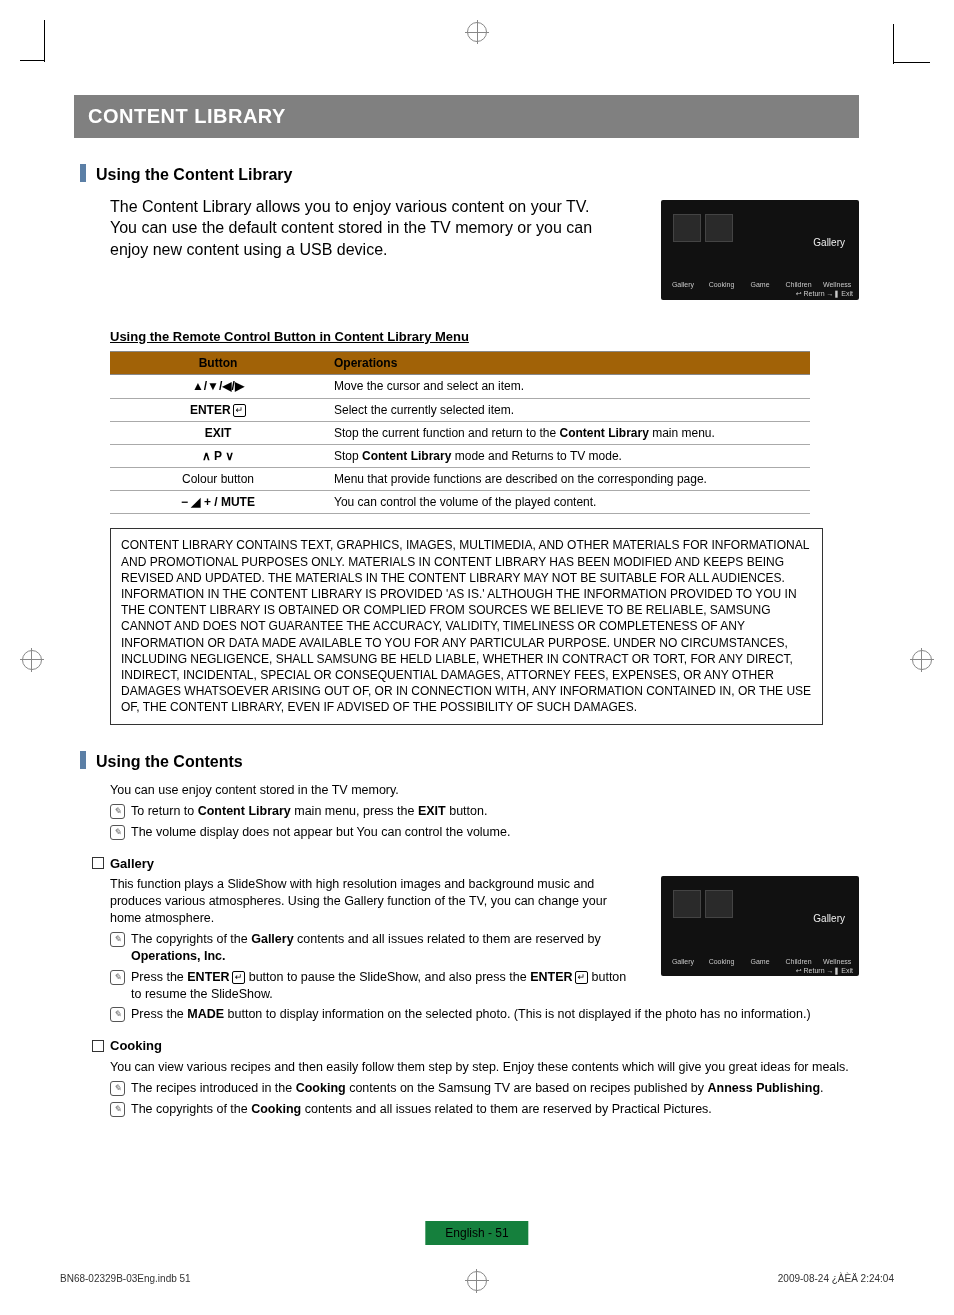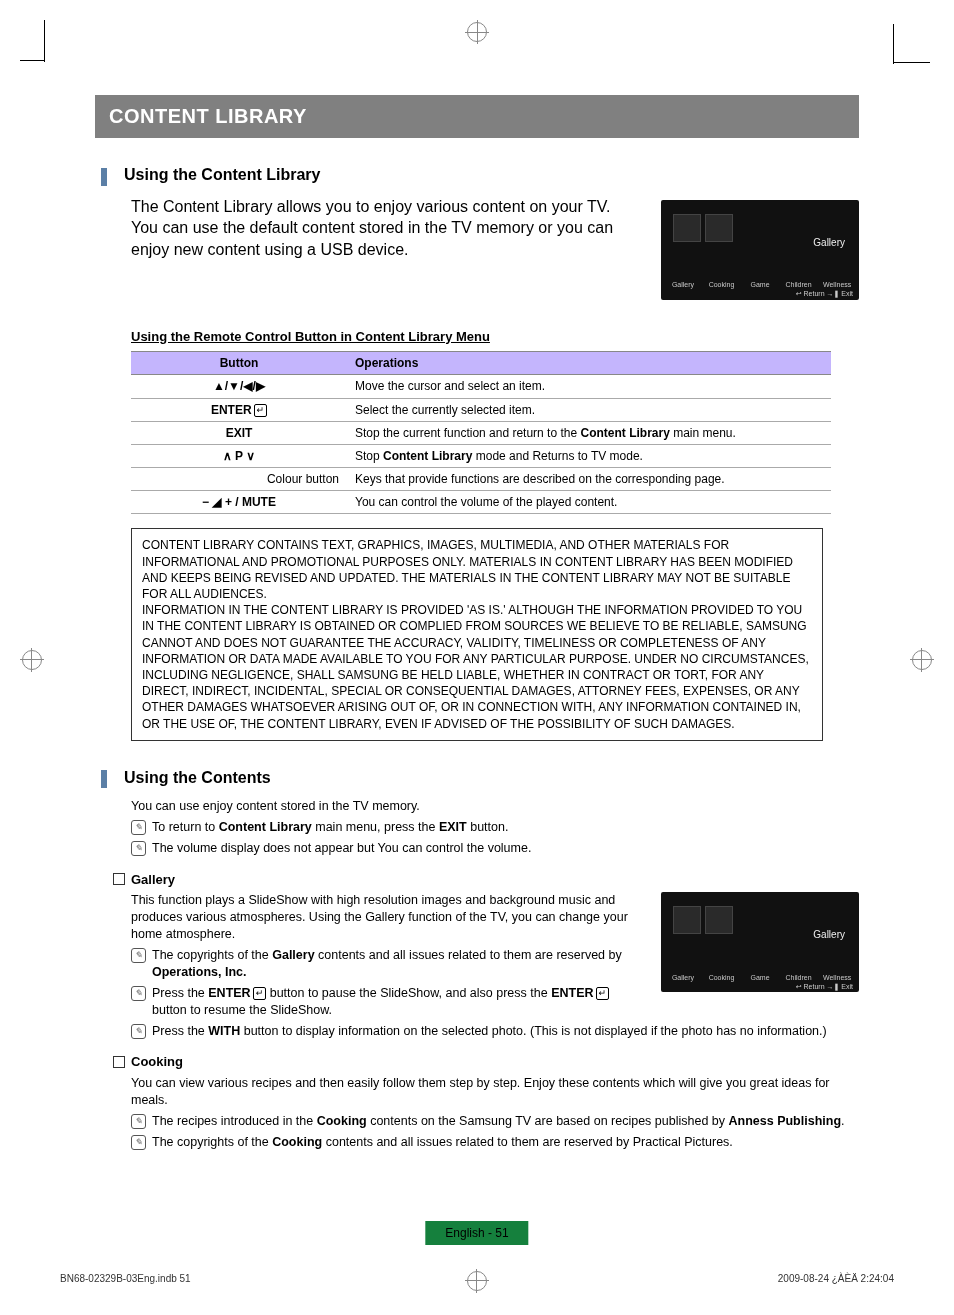--- a/index.html
+++ b/index.html
@@ -9,21 +9,21 @@
     font-family: Arial, Helvetica, sans-serif;
     color: #000;
     font-size: 13px;
     line-height: 1.35;
   }
   .page {
     width: 954px;
     height: 1315px;
     position: relative;
     box-sizing: border-box;
-    padding: 95px 95px 60px 95px;
+    padding: 95px 95px 60px 74px;
   }
   .crop-v1 { position:absolute; left:44px; top:20px; width:1px; height:42px; background:#000;}
   .crop-v2 { position:absolute; right:60px; top:24px; width:1px; height:40px; background:#000;}
   .crop-h1 { position:absolute; left:20px; top:60px; height:1px; width:24px; background:#000;}
   .crop-h2 { position:absolute; right:24px; top:62px; height:1px; width:36px; background:#000;}
   .reg-top {
     position:absolute; top:22px; left:50%; transform:translateX(-50%);
     width:18px; height:18px; border:1px solid #888; border-radius:50%;
     display:flex; align-items:center; justify-content:center;
   }
@@ -50,24 +50,23 @@
   .title-bar {
     background: #808080;
     color: #fff;
     font-size: 20px;
     font-weight: bold;
     padding: 8px 14px;
     letter-spacing: 0.5px;
   }
   .section-row {
     display:flex;
-    align-items:flex-end;
+    align-items:flex-start;
     margin-top: 26px;
     margin-bottom: 10px;
-    gap: 7px;
   }
   .section-marker {
     width: 6px;
     height: 18px;
     background: #5b7fa6;
     margin-right: 10px;
     margin-left: 6px;
   }
   .section-title {
     font-size: 16px;
@@ -120,21 +119,21 @@
     margin-left: 36px;
     text-decoration: underline;
   }
   table.remote {
     width: 700px;
     margin-left: 36px;
     border-collapse: collapse;
     font-size: 12px;
   }
   table.remote th {
-    background: #c4b5fd;
+    background: #a16207;
     font-weight: bold;
     text-align: center;
     padding: 3px 6px;
     border-top: 1px solid #888;
     border-bottom: 1px solid #888;
   }
   table.remote td {
     padding: 3px 8px;
     border-bottom: 1px solid #aaa;
     vertical-align: middle;
@@ -283,22 +282,22 @@
       </tr>
       <tr>
         <td class="btn-col">EXIT</td>
         <td>Stop the current function and return to the <b>Content Library</b> main menu.</td>
       </tr>
       <tr>
         <td class="btn-col">∧ P ∨</td>
         <td>Stop <b>Content Library</b> mode and Returns to TV mode.</td>
       </tr>
       <tr>
-        <td class="btn-col" style="font-weight:normal;text-align:right;">Colour button</td>
-        <td>Keys that provide functions are described on the corresponding page.</td>
+        <td class="btn-col" style="font-weight:normal;">Colour button</td>
+        <td>Menu that provide functions are described on the corresponding page.</td>
       </tr>
       <tr>
         <td class="btn-col">− ◢ + / MUTE</td>
         <td>You can control the volume of the played content.</td>
       </tr>
     </tbody>
   </table>
 
   <div class="disclaimer-box">CONTENT LIBRARY CONTAINS TEXT, GRAPHICS, IMAGES, MULTIMEDIA, AND OTHER MATERIALS FOR INFORMATIONAL AND PROMOTIONAL PURPOSES ONLY. MATERIALS IN CONTENT LIBRARY HAS BEEN MODIFIED AND KEEPS BEING REVISED AND UPDATED. THE MATERIALS IN THE CONTENT LIBRARY MAY NOT BE SUITABLE FOR ALL AUDIENCES.<br>INFORMATION IN THE CONTENT LIBRARY IS PROVIDED 'AS IS.' ALTHOUGH THE INFORMATION PROVIDED TO YOU IN THE CONTENT LIBRARY IS OBTAINED OR COMPLIED FROM SOURCES WE BELIEVE TO BE RELIABLE, SAMSUNG CANNOT AND DOES NOT GUARANTEE THE ACCURACY, VALIDITY, TIMELINESS OR COMPLETENESS OF ANY INFORMATION OR DATA MADE AVAILABLE TO YOU FOR ANY PARTICULAR PURPOSE. UNDER NO CIRCUMSTANCES, INCLUDING NEGLIGENCE, SHALL SAMSUNG BE HELD LIABLE, WHETHER IN CONTRACT OR TORT, FOR ANY DIRECT, INDIRECT, INCIDENTAL, SPECIAL OR CONSEQUENTIAL DAMAGES, ATTORNEY FEES, EXPENSES, OR ANY OTHER DAMAGES WHATSOEVER ARISING OUT OF, OR IN CONNECTION WITH, ANY INFORMATION CONTAINED IN, OR THE USE OF, THE CONTENT LIBRARY, EVEN IF ADVISED OF THE POSSIBILITY OF SUCH DAMAGES.</div>
 
@@ -348,21 +347,21 @@
           <span>Game</span>
           <span>Children</span>
           <span>Wellness</span>
         </div>
         <div class="footer-r">↩ Return   →❚ Exit</div>
       </div>
     </div>
     <div class="sub-body">
       <div class="note-line">
         <span class="note-icon">✎</span>
-        <span>Press the <b>WITH</b> button to display information on the selected photo. (This is not displayed if the photo has no information.)</span>
+        <span>Press the <b>MADE</b> button to display information on the selected photo. (This is not displayed if the photo has no information.)</span>
       </div>
     </div>
   </div>
 
   <div class="sub-item">
     <div class="sub-head">
       <span class="sq-bullet"></span><span>Cooking</span>
     </div>
     <div class="sub-body">You can view various recipes and then easily follow them step by step. Enjoy these contents which will give you great ideas for meals.</div>
     <div class="sub-body">

